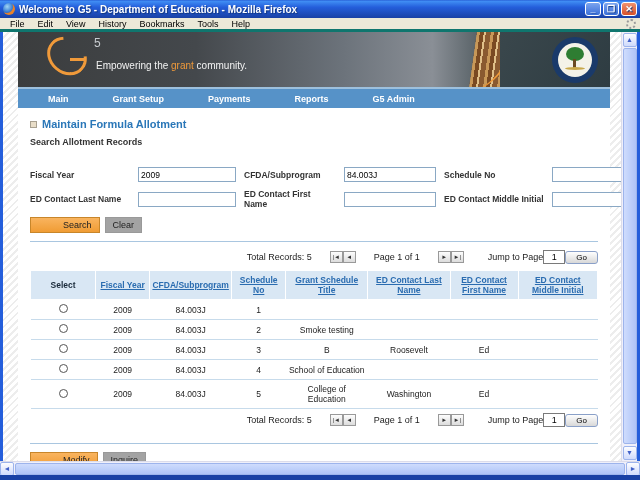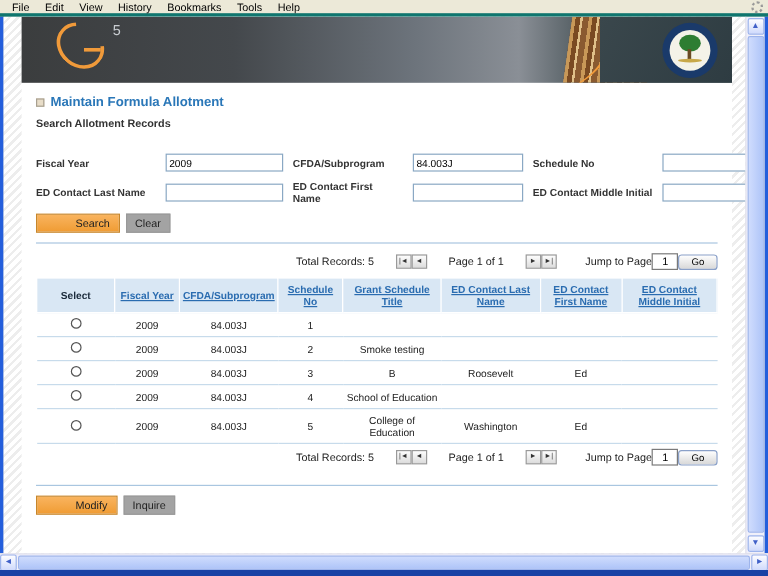--- a/index.html
+++ b/index.html
@@ -110,20 +110,29 @@
   table.results th.noline { color:#1a2a3a; text-decoration:none; }
   table.results td { border-bottom:1px solid #c7dbeb; font-size:8.5px; color:#222;
     text-align:center; padding:4px 2px; height:19px; }
   .radio { width:9px; height:9px; border:1px solid #555; border-radius:50%; display:inline-block; background:#fff; }
 </style>
 </head>
 <body>
 
 <div class="window">
 
+  <div class="titlebar">
+    <span class="ff-icon"></span>
+    <span class="title-text">Welcome to G5 - Department of Education - Mozilla Firefox</span>
+    <span class="winbtns">
+      <span class="winbtn">_</span>
+      <span class="winbtn">❐</span>
+      <span class="winbtn close">✕</span>
+    </span>
+  </div>
 
   <div class="menubar">
     <span class="menu-item">File</span>
     <span class="menu-item">Edit</span>
     <span class="menu-item">View</span>
     <span class="menu-item">History</span>
     <span class="menu-item">Bookmarks</span>
     <span class="menu-item">Tools</span>
     <span class="menu-item">Help</span>
     <span class="throbber"></span>
@@ -134,29 +143,37 @@
     <div class="viewport">
       <div class="page-content">
 
         <div class="banner">
           <div class="shelves"></div>
           <div class="swoosh"></div>
           <div class="chalk"></div>
           <div class="g-logo"></div>
           <div class="g-bar"></div>
           <div class="g-five">5</div>
+          <div class="tagline"><span>Empowering the </span><span class="hl">grant</span><span> community.</span></div>
           <div class="seal">
             <div class="seal-inner">
               <div class="seal-tree"></div>
               <div class="seal-trunk"></div>
               <div class="seal-ground"></div>
             </div>
           </div>
         </div>
 
+        <div class="navbar">
+          <span class="nav-item">Main</span>
+          <span class="nav-item">Grant Setup</span>
+          <span class="nav-item">Payments</span>
+          <span class="nav-item">Reports</span>
+          <span class="nav-item">G5 Admin</span>
+        </div>
 
         <div class="main">
 
           <div class="page-title-row">
             <span class="title-sq"></span>
             <span class="page-title">Maintain Formula Allotment</span>
           </div>
           <div class="section-title">Search Allotment Records</div>
 
           <div class="form-grid">

